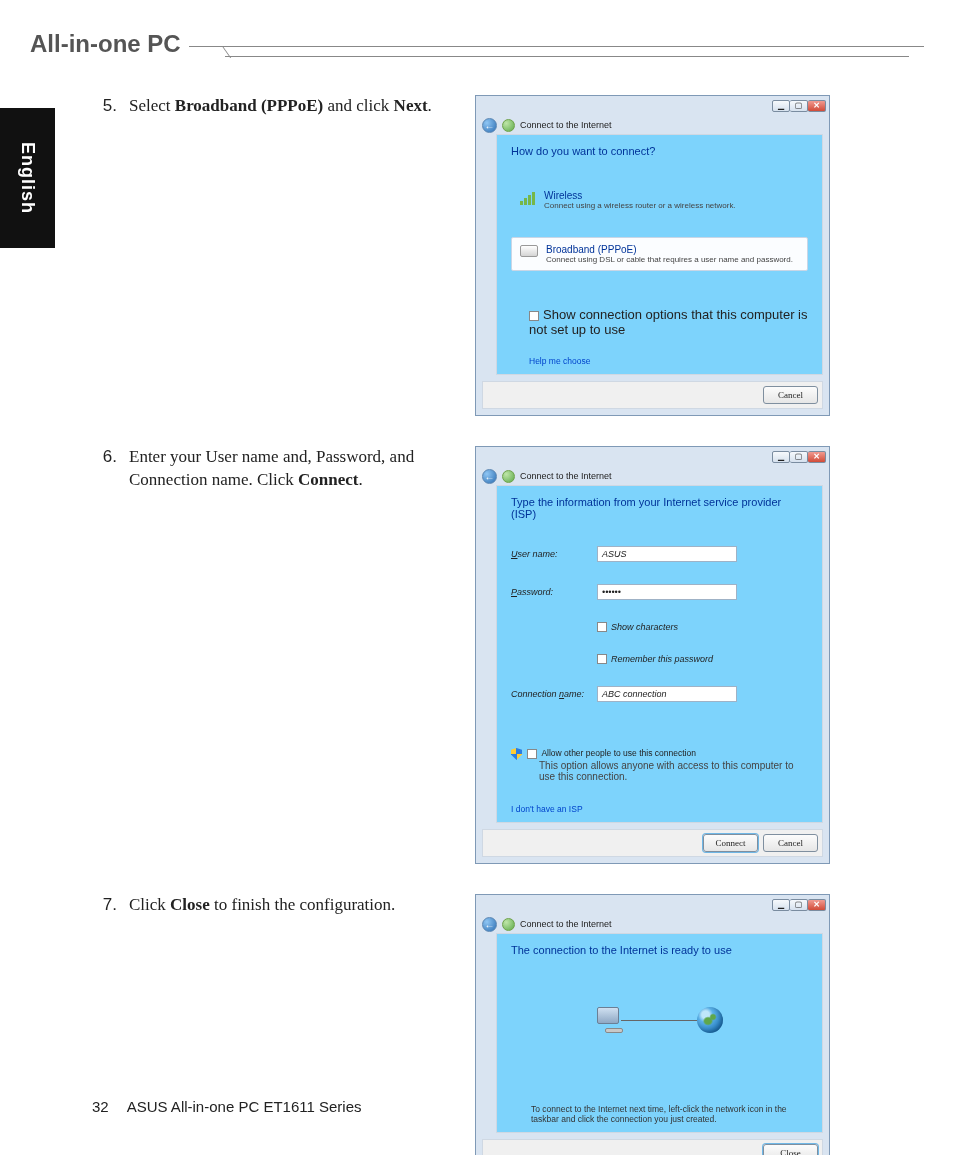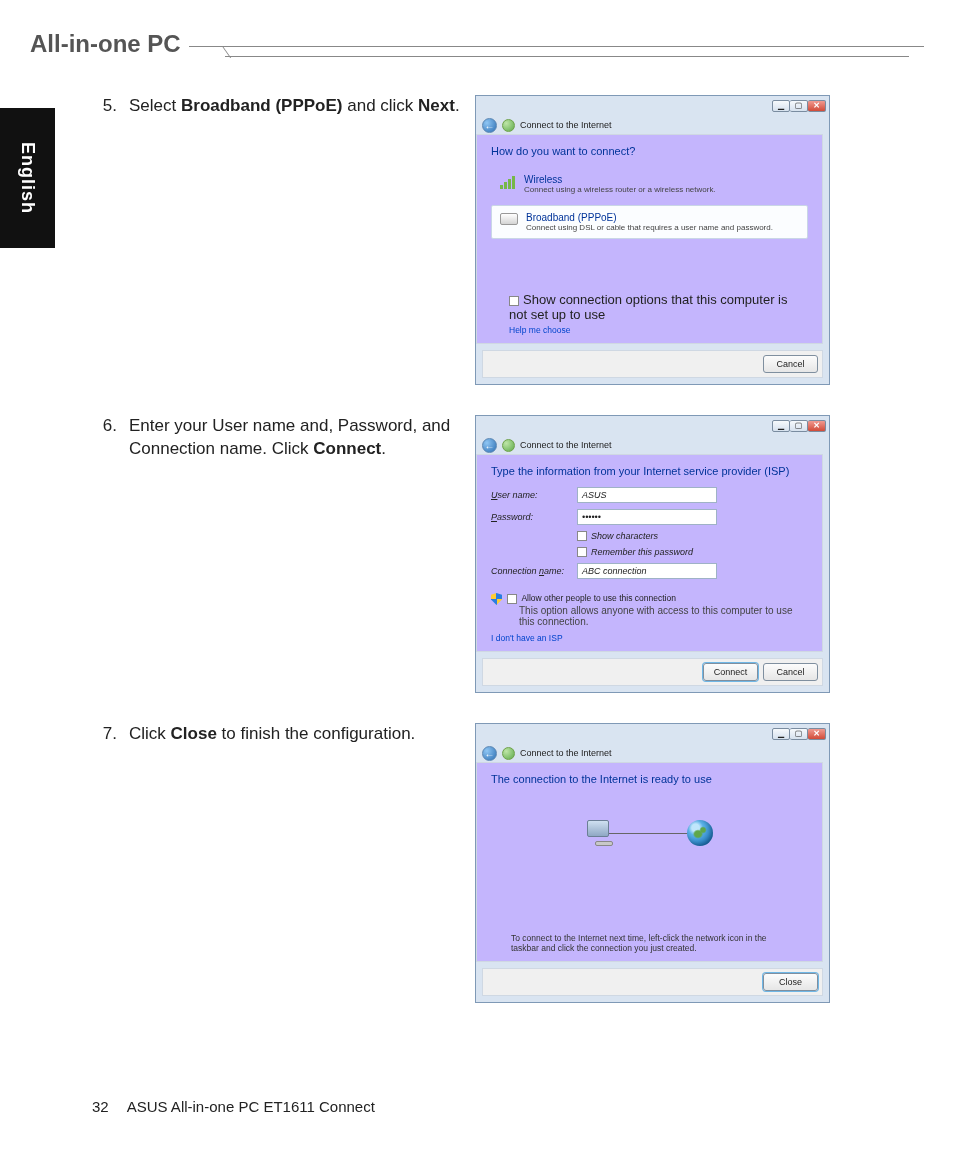--- a/index.html
+++ b/index.html
@@ -78,21 +78,21 @@
     font-size: 18px;
     display: flex;
     align-items: center;
     justify-content: center;
     letter-spacing: 1px;
   }
   .content { position: absolute; left: 95px; top: 95px; right: 60px; }
   .step-row { display: flex; gap: 15px; margin-bottom: 30px; }
   .step-text { flex: 0 0 365px; font-size: 17px; line-height: 1.35; display: flex; gap: 12px; }
   .step-num { flex: 0 0 22px; text-align: right; }
-  .step-body { flex: 1; }
+  .step-body { flex: 1; font-family: Liberation Serif, serif; }
   .bold { font-weight: 700; }
 
   
   .win {
     border: 1px solid #7f99b6;
     background: #d9e4f1;
     width: 355px;
     font-size: 9px;
     font-family: "Segoe UI", Tahoma, sans-serif;
     color: #222;
@@ -139,47 +139,49 @@
     display: flex; align-items: center; justify-content: center;
     font-size: 10px;
     border: 1px solid #5a86b3;
   }
   .orb {
     width: 13px; height: 13px; border-radius: 50%;
     background: radial-gradient(circle at 30% 30%, #bfe6a8, #5daa4a);
     border: 1px solid #6fa24a;
   }
   .win-body {
-    margin: 0 6px 6px 0;
-    background: #c4b5fd;
+    margin: 0 6px 6px 20px;
+    background: #7dd3fc;
     border: 1px solid #cfd8e3;
     padding: 10px 14px 8px 14px;
     flex: 1;
     display: flex;
     flex-direction: column;
     min-height: 210px;
+    gap: 16px;
   }
   .win-footer {
     margin: 0 6px 6px 6px;
     background: #f0f0f0;
     border: 1px solid #cfd8e3;
     padding: 4px;
     display: flex;
     justify-content: flex-end;
     gap: 5px;
   }
   .win-button {
     min-width: 55px;
     height: 18px;
     border: 1px solid #7f8f9f;
     border-radius: 3px;
     background: linear-gradient(#fcfcfc,#e6e6e6);
     font-size: 9px;
     display: flex; align-items: center; justify-content: center;
     padding: 0 4px;
+    font-family: Liberation Serif, serif;
   }
   .win-button.default { box-shadow: 0 0 0 1px #6fb7e6; }
   .prompt { color: #003399; font-size: 11px; margin-bottom: 10px; }
   .opt-box {
     border: 1px solid transparent;
     padding: 6px 8px;
     display: flex;
     gap: 8px;
     align-items: flex-start;
     margin-bottom: 4px;
@@ -385,15 +387,15 @@
         </div>
         <div class="win-footer">
           <div class="win-button default">Close</div>
         </div>
       </div>
     </div>
 
   </div>
 
   <div class="page-footer">
-    <span class="page-num">32</span><span>ASUS All-in-one PC ET1611 Connect</span>
+    <span class="page-num">32</span><span>ASUS All-in-one PC ET1611 Series</span>
   </div>
 </div>
 
 </body></html>

